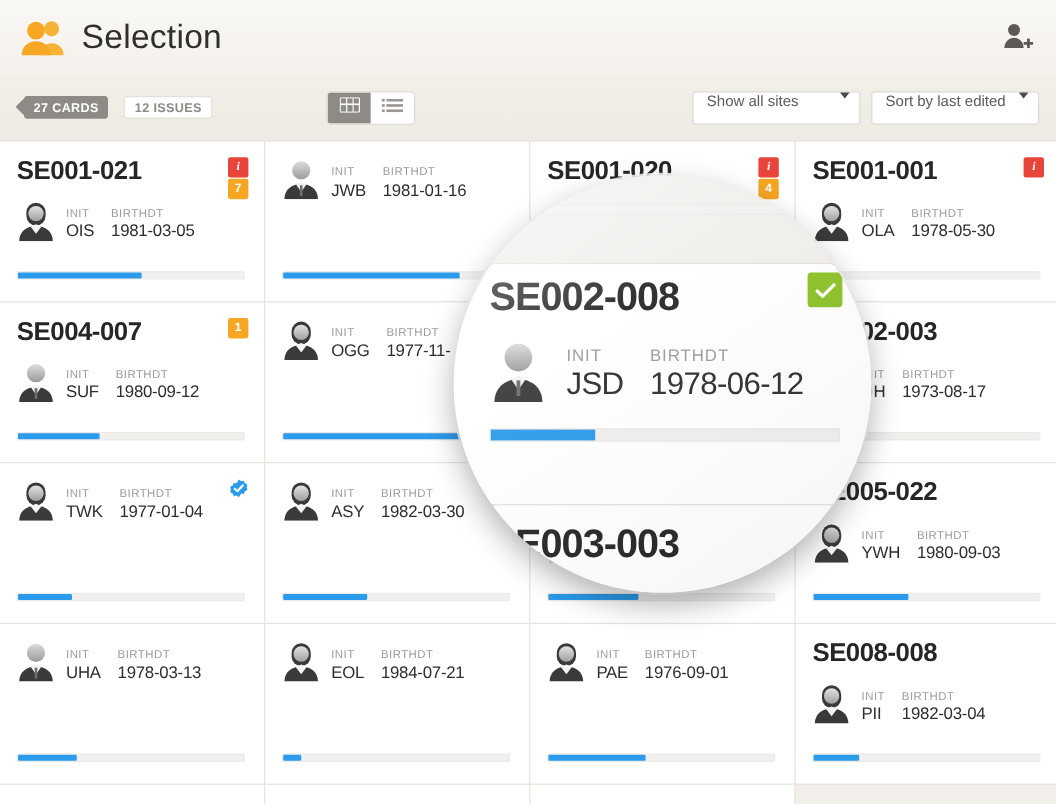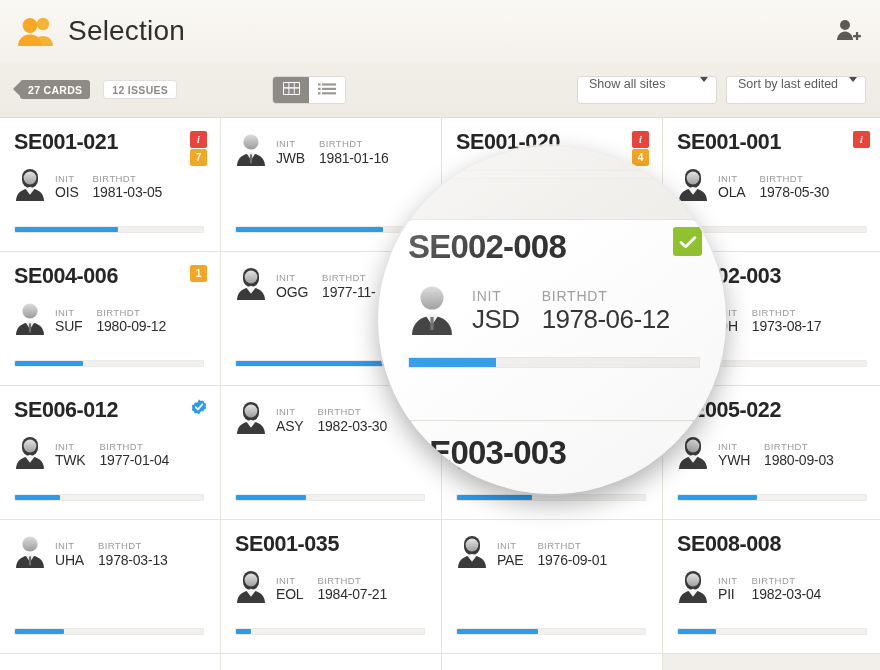--- a/index.html
+++ b/index.html
@@ -405,21 +405,21 @@
               <div class="field-label">BIRTHDT</div>
               <div class="field-value">1978-05-30</div>
             </div>
           </div>
         </div>
         <div class="progress">
           <i style="width:6%"></i>
         </div>
       </div>
       <div class="card">
-        <div class="card-title">SE004-006</div>
+        <div class="card-title">SE004-007</div>
         <div class="badges">
           <span class="badge warn">1</span>
         </div>
         <div class="card-body">
           <span class="avatar"><svg width="32" height="34" viewBox="0 0 32 34">
               <defs>
                 <linearGradient id="ag3" x1="0" y1="0" x2="0" y2="1">
                   <stop offset="0" stop-color="#dcdcdc"></stop>
                   <stop offset="1" stop-color="#9b9b9b"></stop>
                 </linearGradient>
@@ -534,21 +534,20 @@
               <div class="field-label">BIRTHDT</div>
               <div class="field-value">1973-08-17</div>
             </div>
           </div>
         </div>
         <div class="progress">
           <i style="width:16%"></i>
         </div>
       </div>
       <div class="card">
-        <div class="card-title">SE006-012</div>
         <div class="badges">
           <span class="badge verified">
             <svg width="16" height="16" viewBox="0 0 16 16">
               <path d="M8 0.6l1.9 1.4 2.3-.4 .9 2.2 2.1 1-.6 2.3.6 2.3-2.1 1-.9 2.2-2.3-.4L8 15.4 6.1 14l-2.3.4-.9-2.2-2.1-1 .6-2.3-.6-2.3 2.1-1 .9-2.2 2.3.4z" fill="#2b9bec"></path>
               <polyline points="4.6,8.2 6.9,10.4 11.4,5.4" fill="none" stroke="#fff" stroke-width="1.7" stroke-linecap="round" stroke-linejoin="round"></polyline>
             </svg>
           </span>
         </div>
         <div class="card-body">
           <span class="avatar"><svg width="32" height="34" viewBox="0 0 32 34">
@@ -690,21 +689,20 @@
               <div class="field-label">BIRTHDT</div>
               <div class="field-value">1978-03-13</div>
             </div>
           </div>
         </div>
         <div class="progress">
           <i style="width:26%"></i>
         </div>
       </div>
       <div class="card">
-        <div class="card-title">SE001-035</div>
         <div class="card-body">
           <span class="avatar"><svg width="32" height="34" viewBox="0 0 32 34">
               <defs>
                 <linearGradient id="af7" x1="0" y1="0" x2="0" y2="1">
                   <stop offset="0" stop-color="#e2e2e2"></stop>
                   <stop offset="1" stop-color="#a0a0a0"></stop>
                 </linearGradient>
               </defs>
               <path d="M8 10a8 8 0 0 1 16 0v3a8 8 0 0 1-16 0z" fill="#3a3a3a"></path>
               <circle cx="16" cy="11" r="6.4" fill="url(#af7)"></circle>

